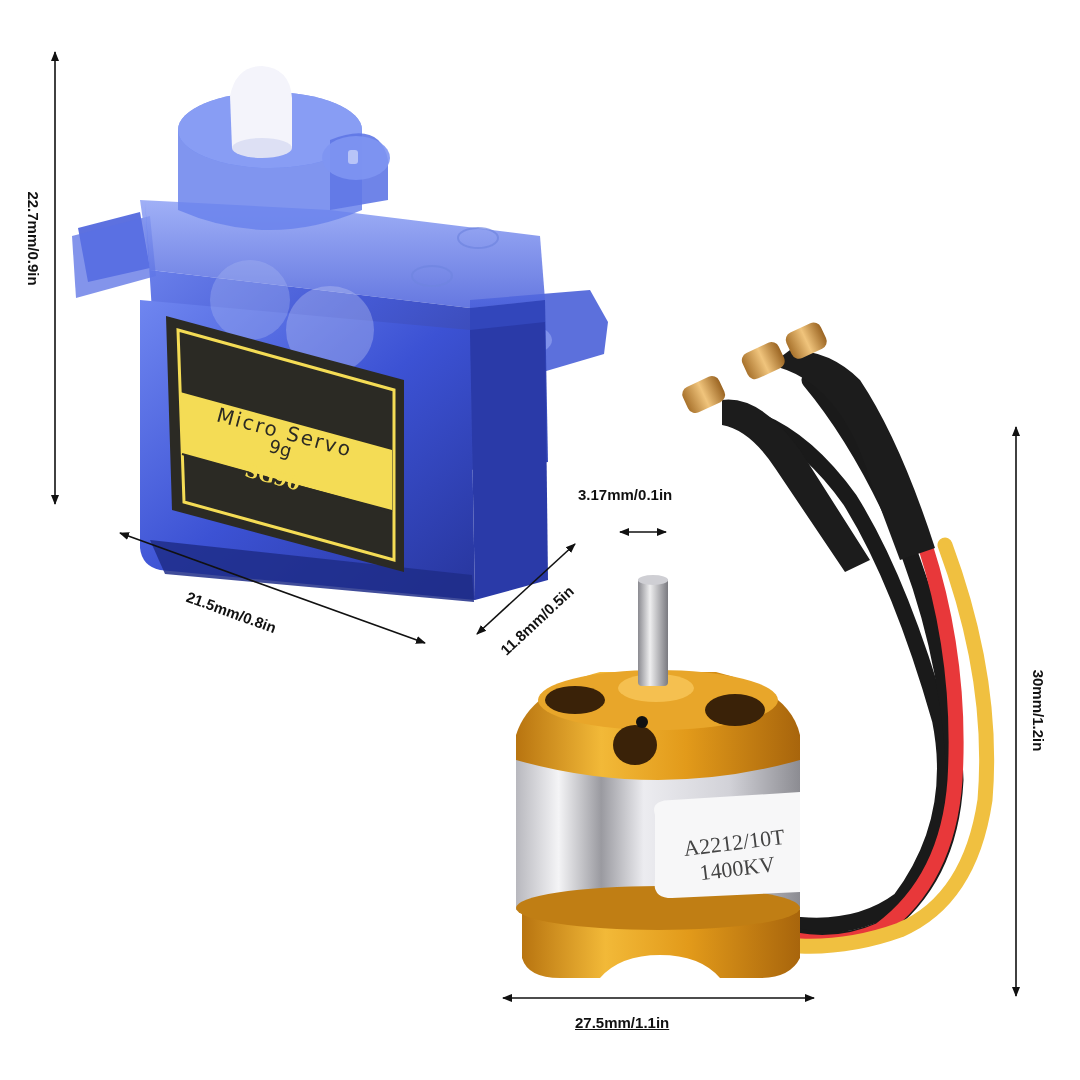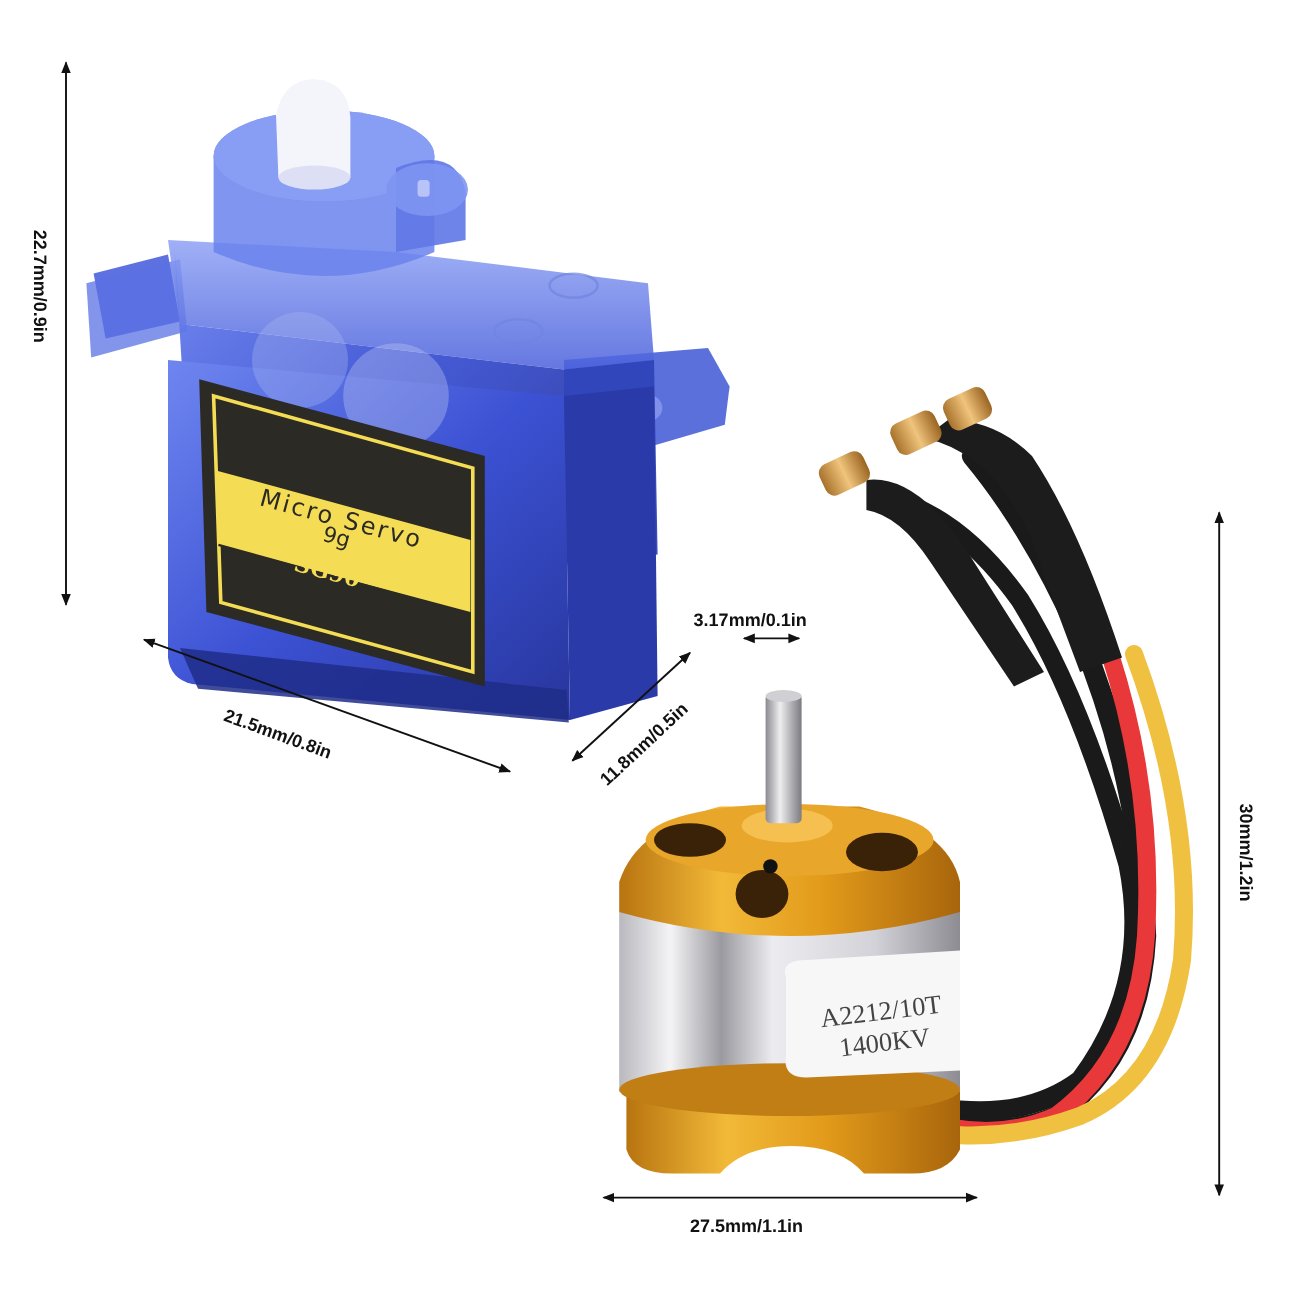--- a/index.html
+++ b/index.html
@@ -159,19 +159,19 @@
     <div style="font-family:'Liberation Serif',serif; font-size:22px; color:#444;">A2212/10T</div>
     <div style="font-family:'Liberation Serif',serif; font-size:22px; color:#444;">1400KV</div>
   </div>
 
   <div class="dim-label" style="left:-22px; top:230px; width:110px; text-align:center; transform:rotate(90deg);">22.7mm/0.9in</div>
 
   <div class="dim-label" style="left:190px; top:588px; transform:rotate(20deg); transform-origin:left top;">21.5mm/0.8in</div>
 
   <div class="dim-label" style="left:497px; top:646px; transform:rotate(-43deg); transform-origin:left top;">11.8mm/0.5in</div>
 
-  <div class="dim-label" style="left:578px; top:509px;">3.17mm/0.1in</div>
+  <div class="dim-label" style="left:578px; top:486px;">3.17mm/0.1in</div>
 
   <div class="dim-label" style="left:988px; top:702px; width:100px; text-align:center; transform:rotate(90deg);">30mm/1.2in</div>
 
-  <div class="dim-label" style="left:575px; top:1014px;">27.5mm/1.1in</div>
+  <div class="dim-label" style="left:575px; top:1014px;text-decoration:underline;">27.5mm/1.1in</div>
 
 </div>
 
 </body></html>

